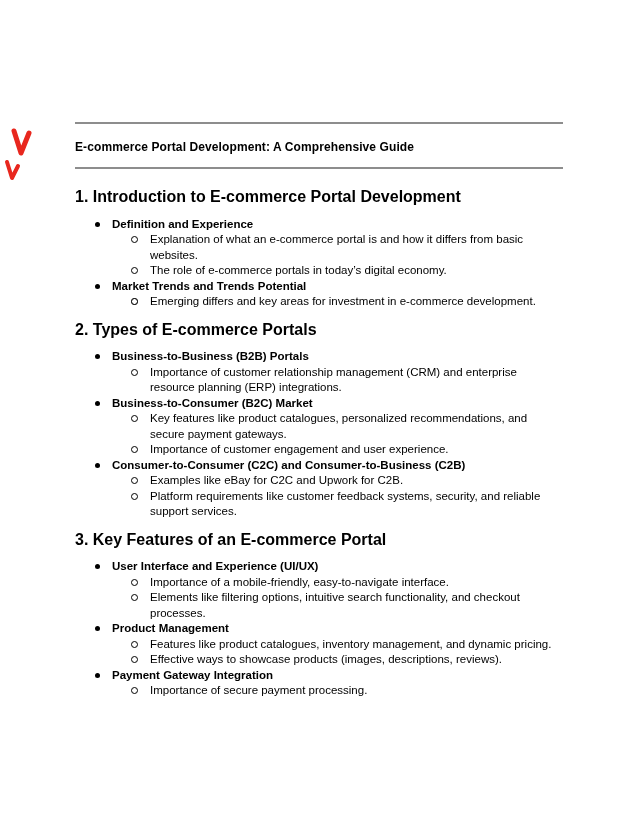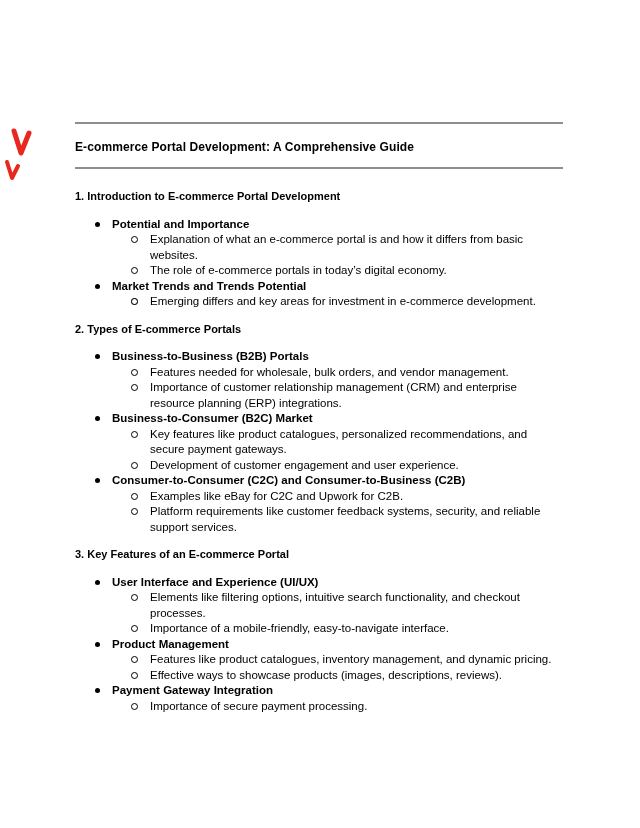--- a/index.html
+++ b/index.html
@@ -18,21 +18,21 @@
   #rule-bottom { margin-top: 9px; }
 
   .doc-title {
     margin: 13px 0 0 0;
     font-size: 12px; line-height: 21px; font-weight: 700;
     letter-spacing: 0.1px;
   }
 
   .section-heading {
     margin: 20px 0 0 0;
-    font-size: 11px; line-height: 15.5px; font-weight: 700;
+    font-size: 16px; line-height: 15.5px; font-weight: 700;
   }
   .section-heading.mt12 { margin-top: 12px; }
 
   ul.outline {
     list-style: none;
     margin: 12px 0 0 0; padding: 0;
     font-size: 11.5px; line-height: 15.5px;
   }
   li.item { position: relative; padding-left: 37px; }
   li.item > .label { font-weight: 700; }
@@ -70,21 +70,21 @@
     <hr class="rule" id="rule-top">
 
     <div class="doc-title">E-commerce Portal Development: A Comprehensive Guide</div>
 
     <hr class="rule" id="rule-bottom">
 
     <div class="section-heading">1. Introduction to E-commerce Portal Development</div>
     <ul class="outline">
       <li class="item">
         <span class="m1"></span>
-        <span class="label">Potential and Importance</span>
+        <span class="label">Definition and Experience</span>
         <div class="sub">
           <span class="m2"></span>
           <span>Explanation of what an e-commerce portal is and how it differs from basic websites.</span>
         </div>
         <div class="sub">
           <span class="m2"></span>
           <span>The role of e-commerce portals in today’s digital economy.</span>
         </div>
       </li>
       <li class="item">
@@ -100,37 +100,33 @@
       </li>
     </ul>
 
     <div class="section-heading mt12">2. Types of E-commerce Portals</div>
     <ul class="outline">
       <li class="item">
         <span class="m1"></span>
         <span class="label">Business-to-Business (B2B) Portals</span>
         <div class="sub">
           <span class="m2"></span>
-          <span>Features needed for wholesale, bulk orders, and vendor management.</span>
-        </div>
-        <div class="sub">
-          <span class="m2"></span>
           <span>Importance of customer relationship management (CRM) and enterprise resource planning (ERP) integrations.</span>
         </div>
       </li>
       <li class="item">
         <span class="m1"></span>
         <span class="label">Business-to-Consumer (B2C) Market</span>
         <div class="sub">
           <span class="m2"></span>
           <span>Key features like product catalogues, personalized recommendations, and secure payment gateways.</span>
         </div>
         <div class="sub">
           <span class="m2"></span>
-          <span>Development of customer engagement and user experience.</span>
+          <span>Importance of customer engagement and user experience.</span>
         </div>
       </li>
       <li class="item">
         <span class="m1"></span>
         <span class="label">Consumer-to-Consumer (C2C) and Consumer-to-Business (C2B)</span>
         <div class="sub">
           <span class="m2"></span>
           <span>Examples like eBay for C2C and Upwork for C2B.</span>
         </div>
         <div class="sub">
@@ -140,25 +136,25 @@
       </li>
     </ul>
 
     <div class="section-heading mt12">3. Key Features of an E-commerce Portal</div>
     <ul class="outline">
       <li class="item">
         <span class="m1"></span>
         <span class="label">User Interface and Experience (UI/UX)</span>
         <div class="sub">
           <span class="m2"></span>
-          <span>Elements like filtering options, intuitive search functionality, and checkout processes.</span>
+          <span>Importance of a mobile-friendly, easy-to-navigate interface.</span>
         </div>
         <div class="sub">
           <span class="m2"></span>
-          <span>Importance of a mobile-friendly, easy-to-navigate interface.</span>
+          <span>Elements like filtering options, intuitive search functionality, and checkout processes.</span>
         </div>
       </li>
       <li class="item">
         <span class="m1"></span>
         <span class="label">Product Management</span>
         <div class="sub">
           <span class="m2"></span>
           <span>Features like product catalogues, inventory management, and dynamic pricing.</span>
         </div>
         <div class="sub">

